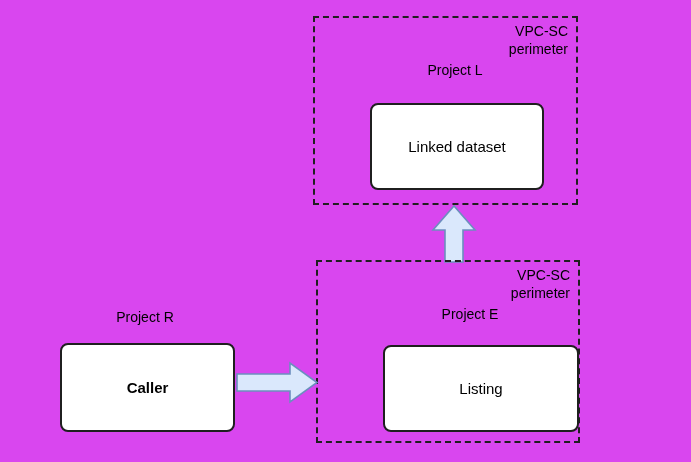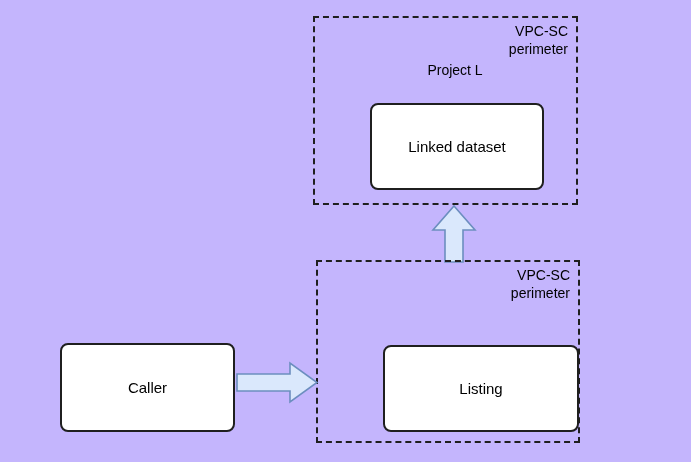--- a/index.html
+++ b/index.html
@@ -8,21 +8,21 @@
     background: #ffffff;
   }
   body {
     font-family: "Liberation Sans", sans-serif;
     -webkit-font-smoothing: antialiased;
   }
   #canvas {
     position: relative;
     width: 691px;
     height: 462px;
-    background: #c4b5fd;
+    background: #d946ef;
     overflow: hidden;
   }
 
   
   .perimeter {
     position: absolute;
     border: 2px dashed #1f1f1f;
     box-sizing: border-box;
     background: transparent;
   }
@@ -91,27 +91,29 @@
 
   <svg class="arrow" style="left:431px; top:204px;" width="48" height="60" viewBox="0 0 48 60">
     <polygon points="23,2 44,26 32,26 32,58 14,58 14,26 2,26"></polygon>
   </svg>
 
   <div class="perimeter" style="left:316px; top:260px; width:264px; height:183px;"></div>
 
   <div class="label right" style="left:400px; top:266px; width:170px;">VPC-SC
 perimeter</div>
 
+  <div class="label center" style="left:380px; top:305px; width:180px;">Project E</div>
 
   <div class="node" style="left:383px; top:345px; width:196px; height:87px;">
     <span class="node-label">Listing</span>
   </div>
 
+  <div class="label center" style="left:55px; top:308px; width:180px;">Project R</div>
 
-  <div class="node" style="left:60px; top:343px; width:175px; height:89px;">
+  <div class="node" style="left:60px; top:343px; width:175px; height:89px;font-weight:bold;">
     <span class="node-label">Caller</span>
   </div>
 
   <svg class="arrow" style="left:235px; top:361px;" width="84" height="43" viewBox="0 0 84 43">
     <polygon points="2,13 55,13 55,2 82,21.5 55,41 55,30 2,30"></polygon>
   </svg>
 
 </div>
 
 </body></html>

